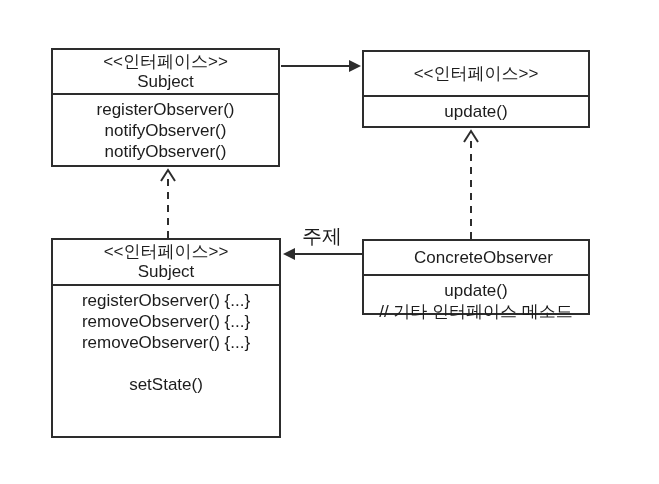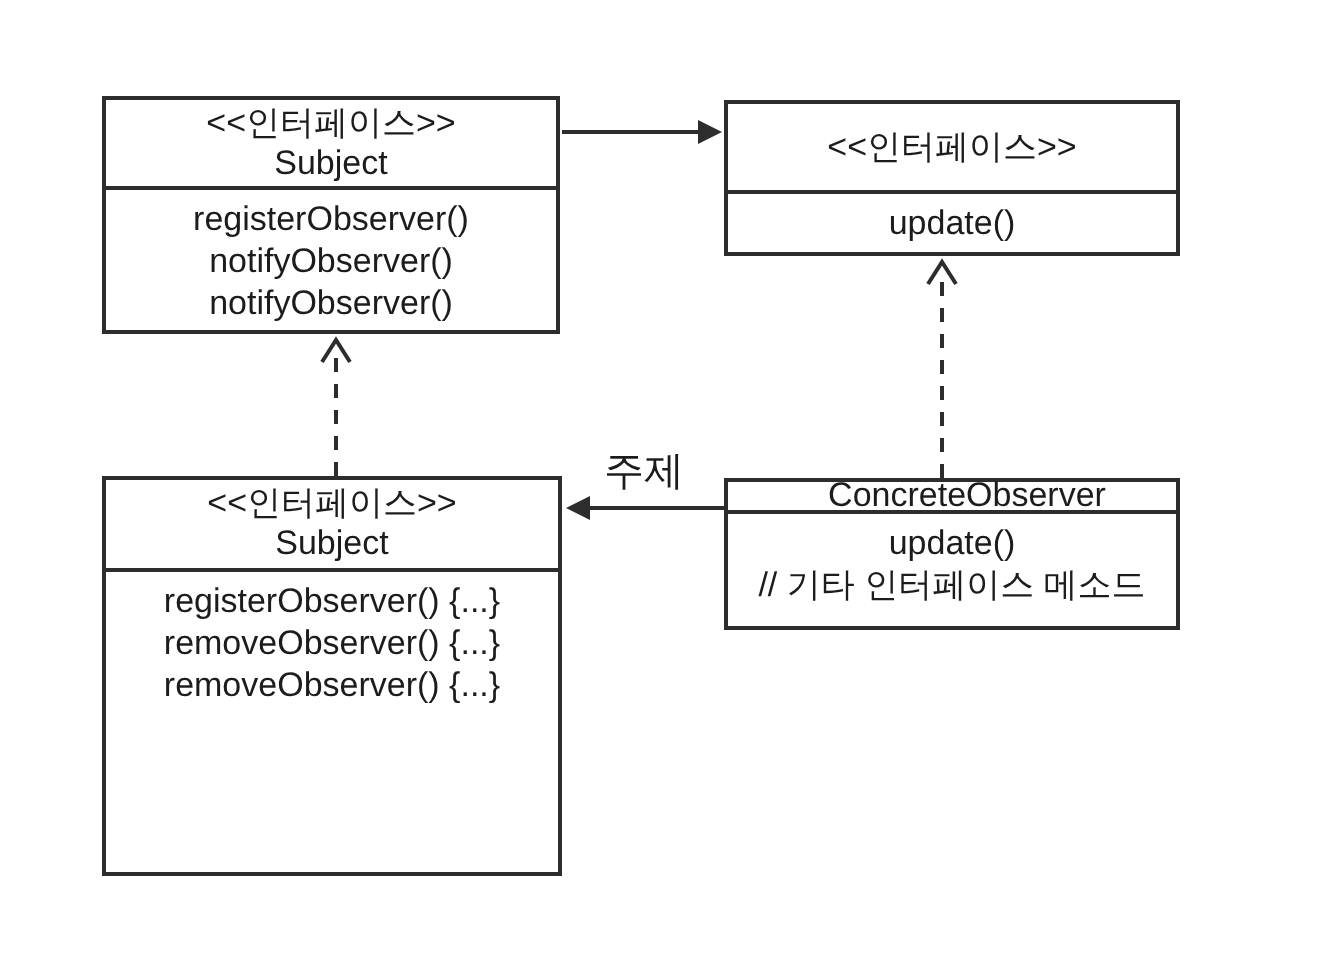--- a/index.html
+++ b/index.html
@@ -47,21 +47,21 @@
   .hdr-line { font-size: 17px; line-height: 20px; white-space: pre; }
 
   
   #box-subject-interface   { left: 51px;  top: 48px;  width: 229px; height: 119px; }
   #box-subject-interface .uml-header { height: 45px; }
   #box-observer-interface  { left: 362px; top: 50px;  width: 228px; height: 78px; }
   #box-observer-interface .uml-header { height: 45px; }
   #box-concrete-subject    { left: 51px;  top: 238px; width: 230px; height: 200px; }
   #box-concrete-subject .uml-header { height: 46px; }
   #box-concrete-observer   { left: 362px; top: 239px; width: 228px; height: 76px; }
-  #box-concrete-observer .uml-header { height: 16px; padding-left: 15px; }
+  #box-concrete-observer .uml-header { height: 35px; padding-left: 15px; }
 
   .arrows { position: absolute; left: 0; top: 0; pointer-events: none; }
 
   .edge-label {
     position: absolute;
     font-size: 20px;
     line-height: 24px;
     text-align: center;
     white-space: pre;
   }
@@ -120,20 +120,21 @@
   <div class="uml-box" id="box-concrete-subject">
     <div class="uml-header">
       <div class="hdr-line">&lt;&lt;인터페이스&gt;&gt;</div>
       <div class="hdr-line">Subject</div>
     </div>
     <div class="uml-body">
       <div class="line">registerObserver() {...}</div>
       <div class="line">removeObserver() {...}</div>
       <div class="line">removeObserver() {...}</div>
       <div class="line"></div>
+      <div class="line">setState()</div>
     </div>
   </div>
 
   <div class="uml-box" id="box-concrete-observer">
     <div class="uml-header">
       <div class="hdr-line">ConcreteObserver</div>
     </div>
     <div class="uml-body">
       <div class="line">update()</div>
       <div class="line">// 기타 인터페이스 메소드</div>

